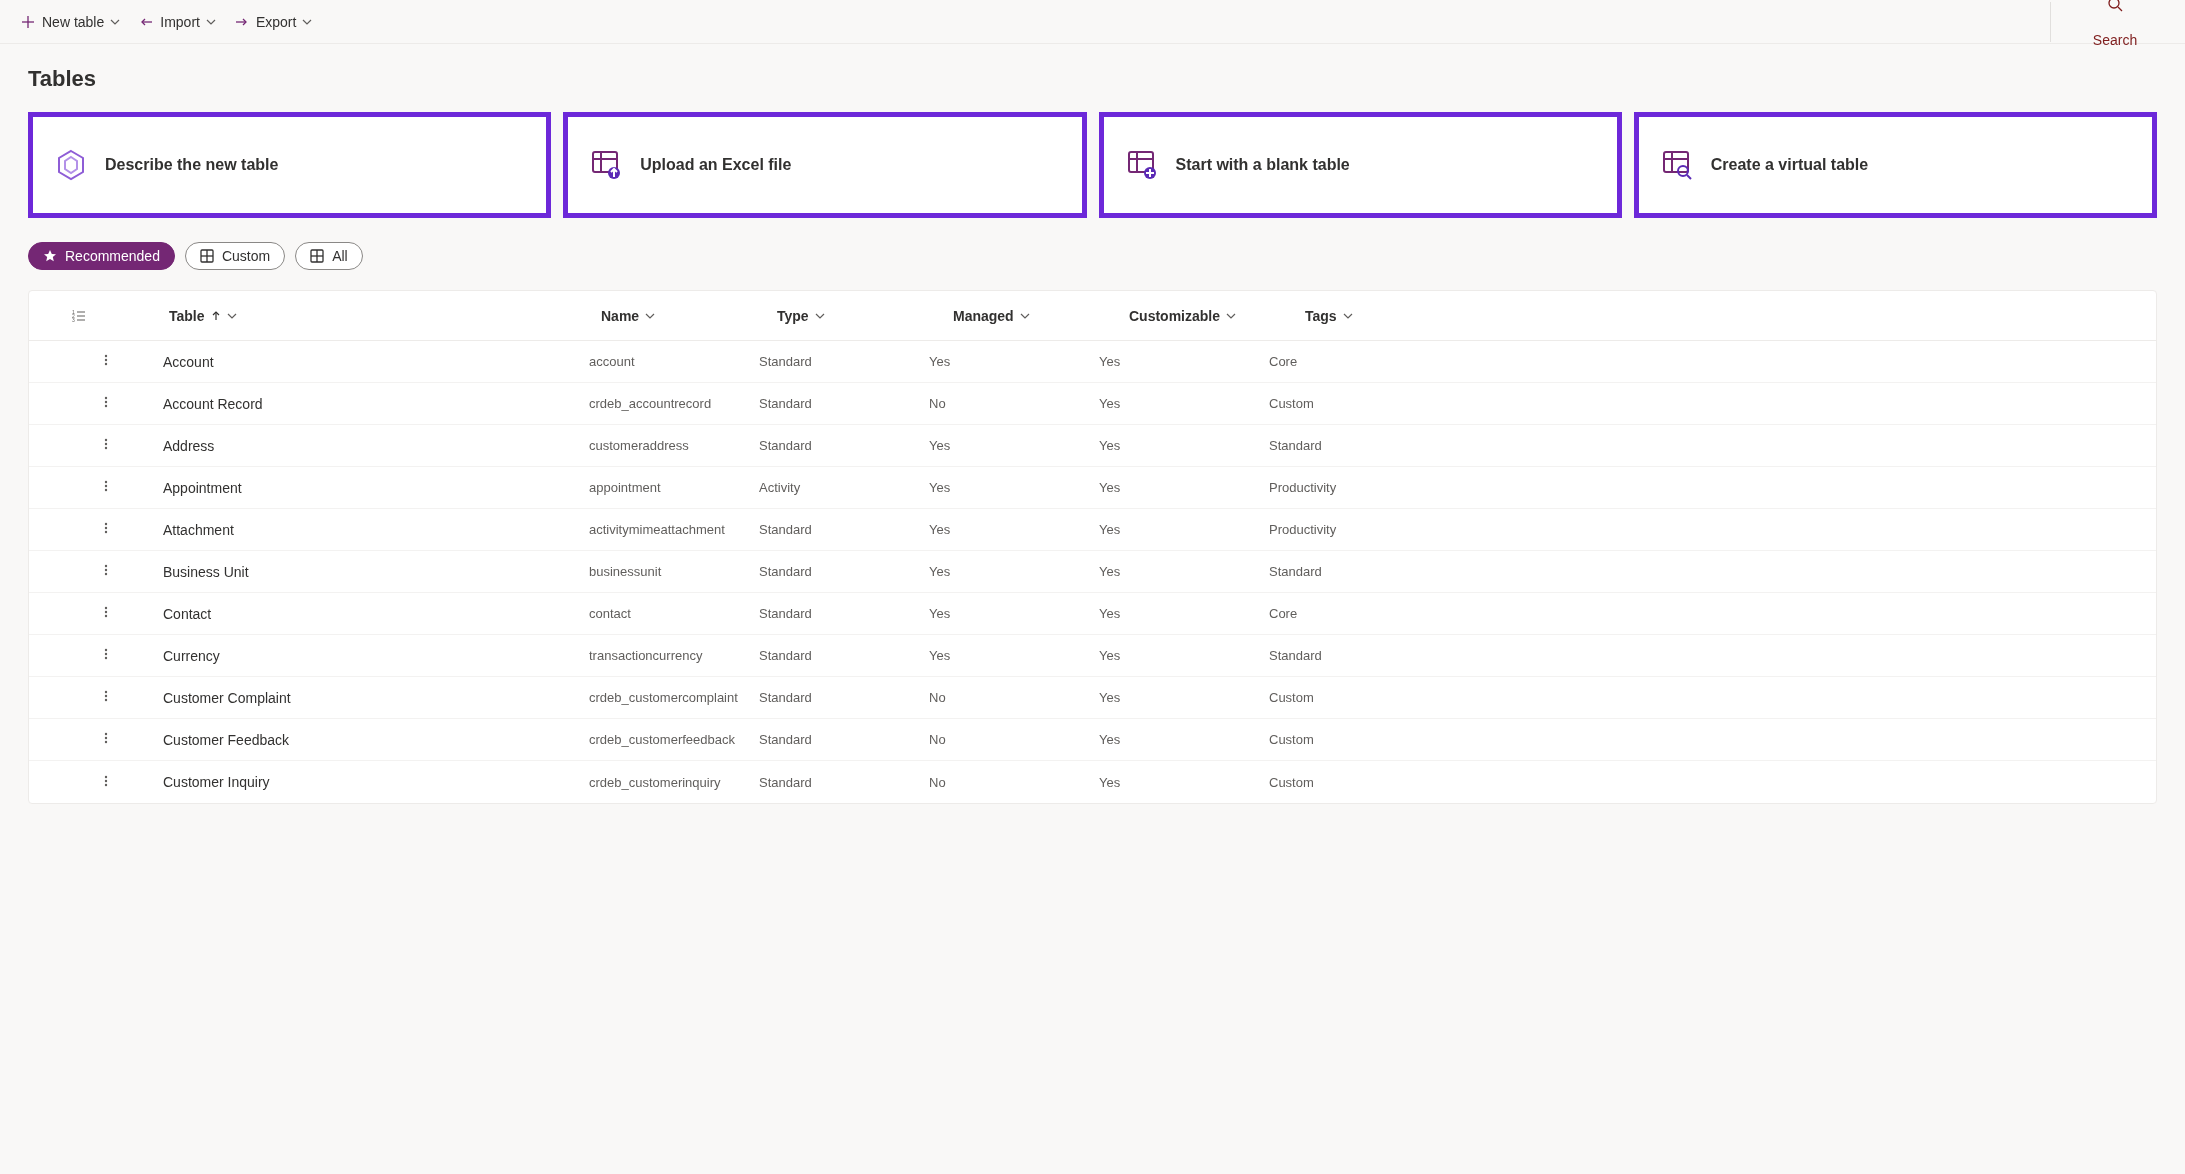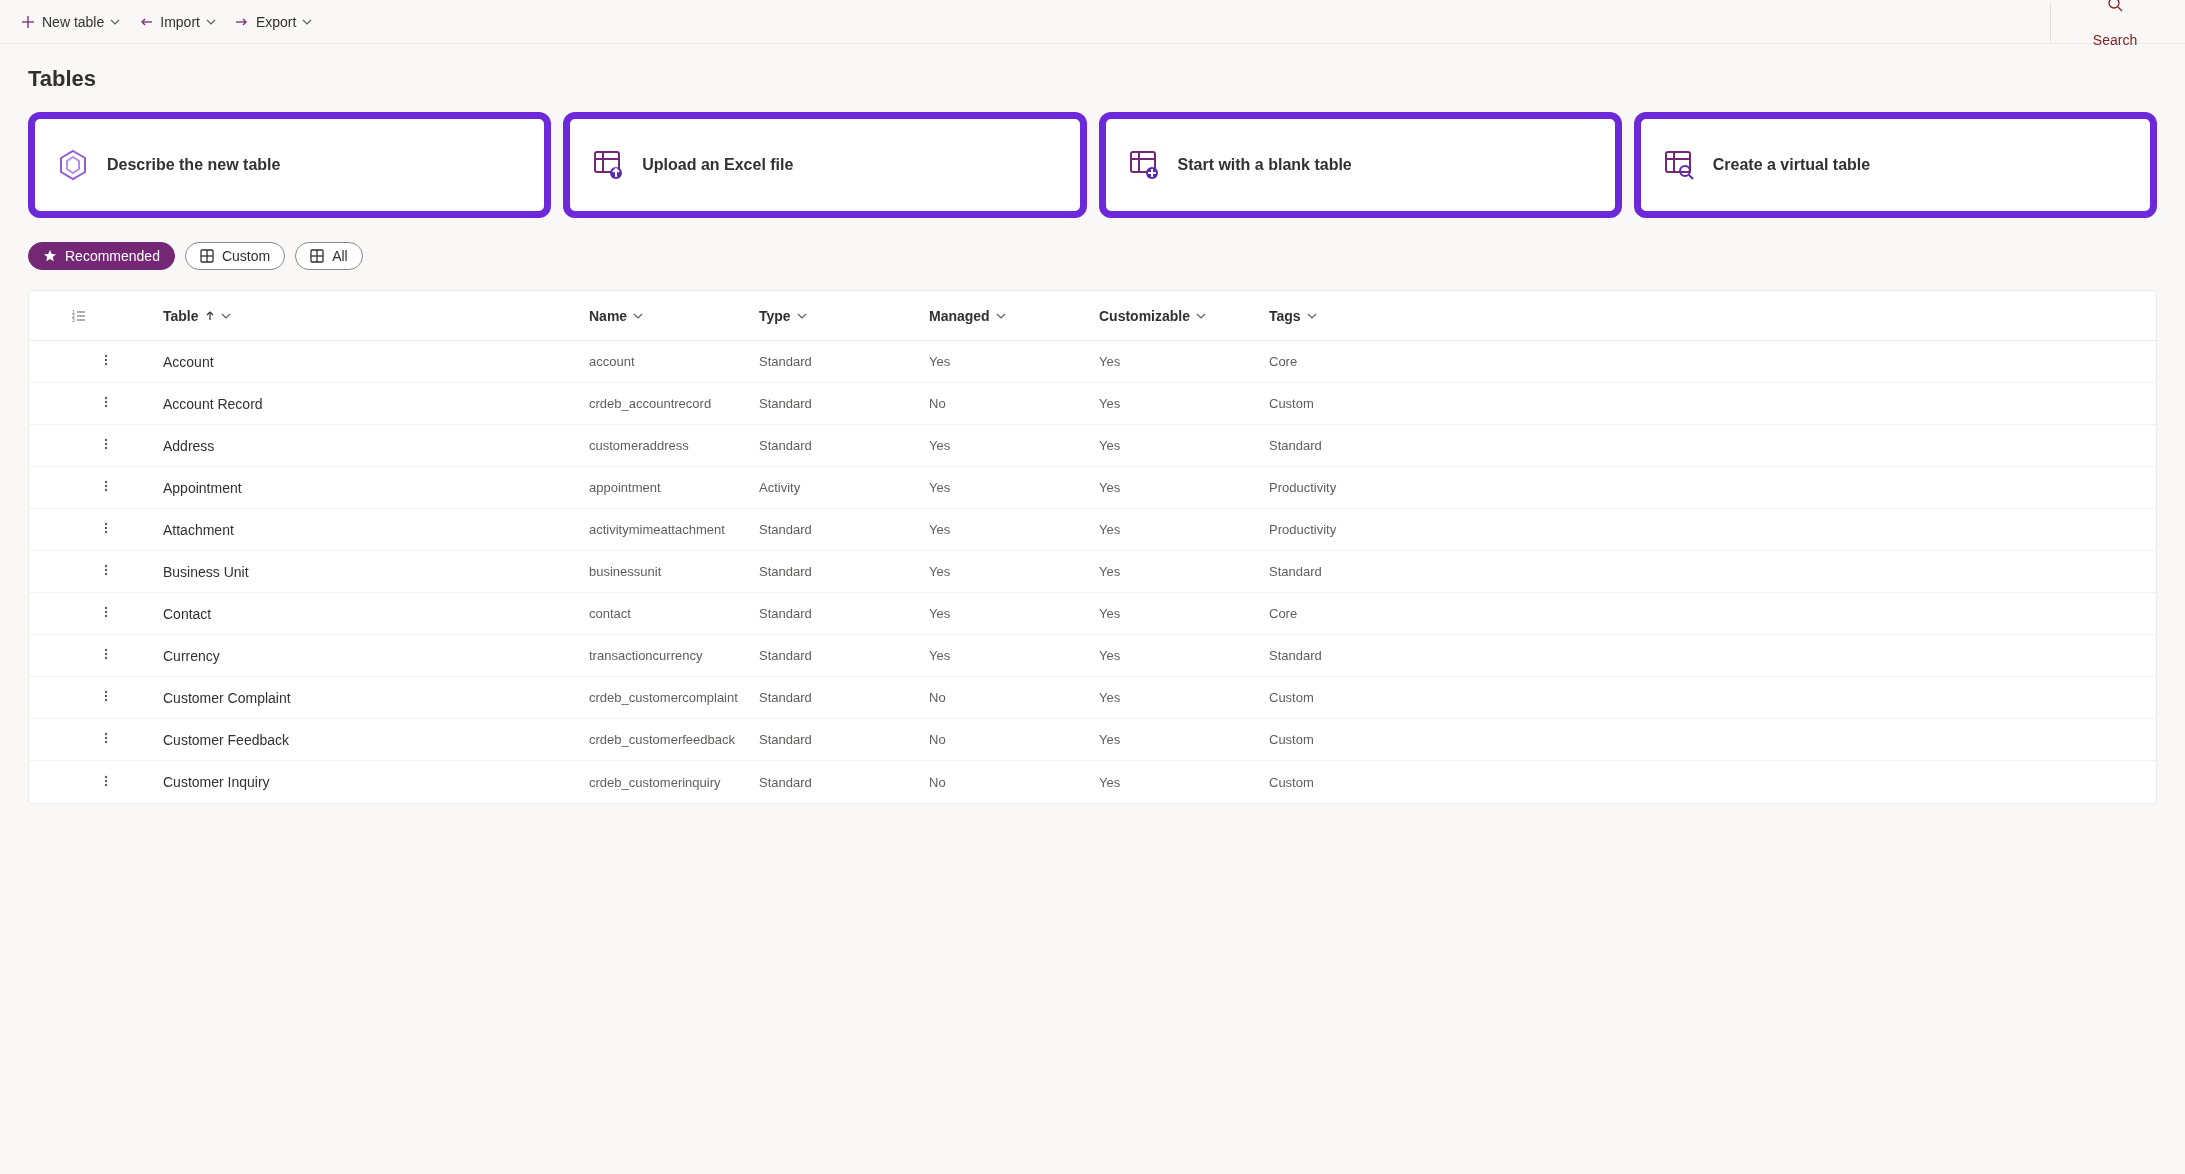--- a/index.html
+++ b/index.html
@@ -46,22 +46,22 @@
     margin-bottom: 20px;
   }
   .cards {
     display: grid;
     grid-template-columns: repeat(4, 1fr);
     gap: 12px;
     margin-bottom: 24px;
   }
   .card {
     background: #fff;
-    border: 7px solid #6d28d9;
-    border-radius: 12px;
+    border: 5px solid #6d28d9;
+    border-radius: 0;
     height: 106px;
     display: flex;
     align-items: center;
     padding: 0 20px;
     gap: 16px;
     cursor: pointer;
   }
   .card-title { font-size: 16px; font-weight: 600; color: #323130; }
   .pills { display: flex; gap: 10px; margin-bottom: 20px; }
   .pill {
@@ -87,20 +87,21 @@
     border-radius: 4px;
     overflow: hidden;
   }
   .thead {
     display: grid;
     grid-template-columns: 100px 460px 170px 170px 170px 170px 1fr;
     align-items: center;
     height: 50px;
     border-bottom: 1px solid #edebe9;
     padding: 0 0 0 0;
+    gap: 6px;
   }
   .th {
     display: flex;
     align-items: center;
     gap: 6px;
     font-weight: 600;
     font-size: 14px;
     color: #323130;
     cursor: pointer;
   }

